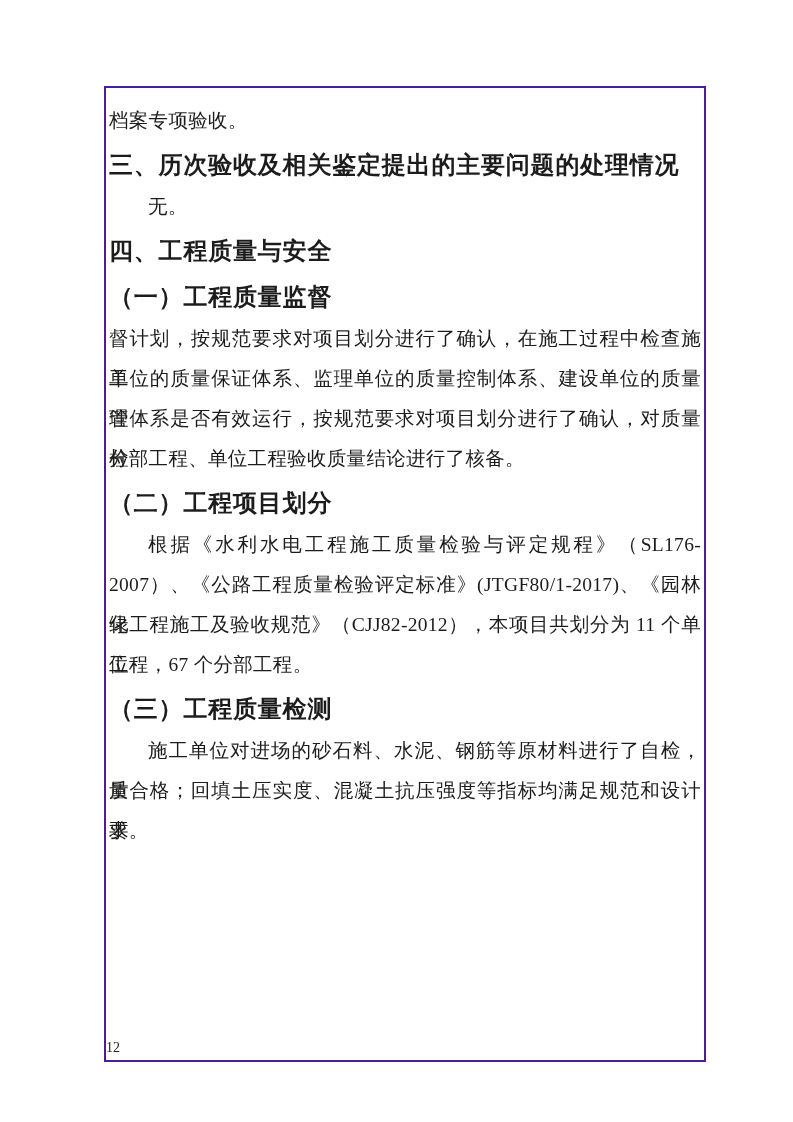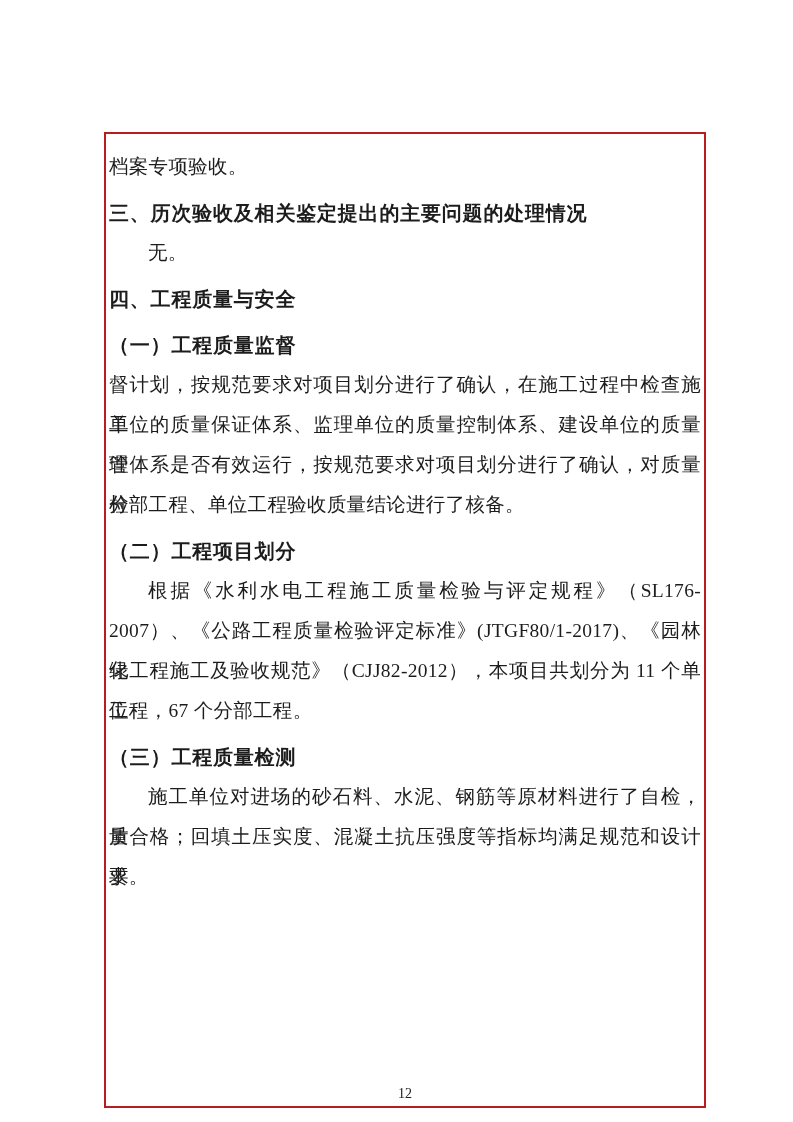--- a/index.html
+++ b/index.html
@@ -15,53 +15,51 @@
     overflow: hidden;
     font-family: "Liberation Serif", "DejaVu Serif", serif;
     color: #1c1c1c;
   }
   .frame {
     position: absolute;
     left: 104px;
     top: 86px;
     width: 602px;
     height: 976px;
-    border: 2px solid #b91c1c;
+    border: 2px solid #4c1d95;
     box-sizing: border-box;
     padding: 13px 3px 0 3px;
-    margin-top: 46px;
   }
   .line {
     font-size: 19.5px;
     height: 40px;
     line-height: 40px;
     letter-spacing: 0.3px;
     white-space: pre-wrap;
   }
   .line.heading {
-    font-family: Liberation Sans, sans-serif;
+    font-family: Liberation Mono, monospace;
     font-weight: bold;
-    font-size: 20px;
+    font-size: 24px;
     margin-top: 6px;
     letter-spacing: 0.8px;
   }
   .line.indent {
     text-indent: 39px;
   }
   .line.justify {
     text-align: justify;
     text-align-last: justify;
     text-justify: inter-character;
   }
   .page-number {
     position: absolute;
     bottom: 3px;
     left: 0;
     right: 0;
-    text-align: center;
     font-size: 14px;
     line-height: 18px;
     color: #222222;
   }
 </style>
 </head>
 <body>
 
 <div class="page">
   <div class="frame">

